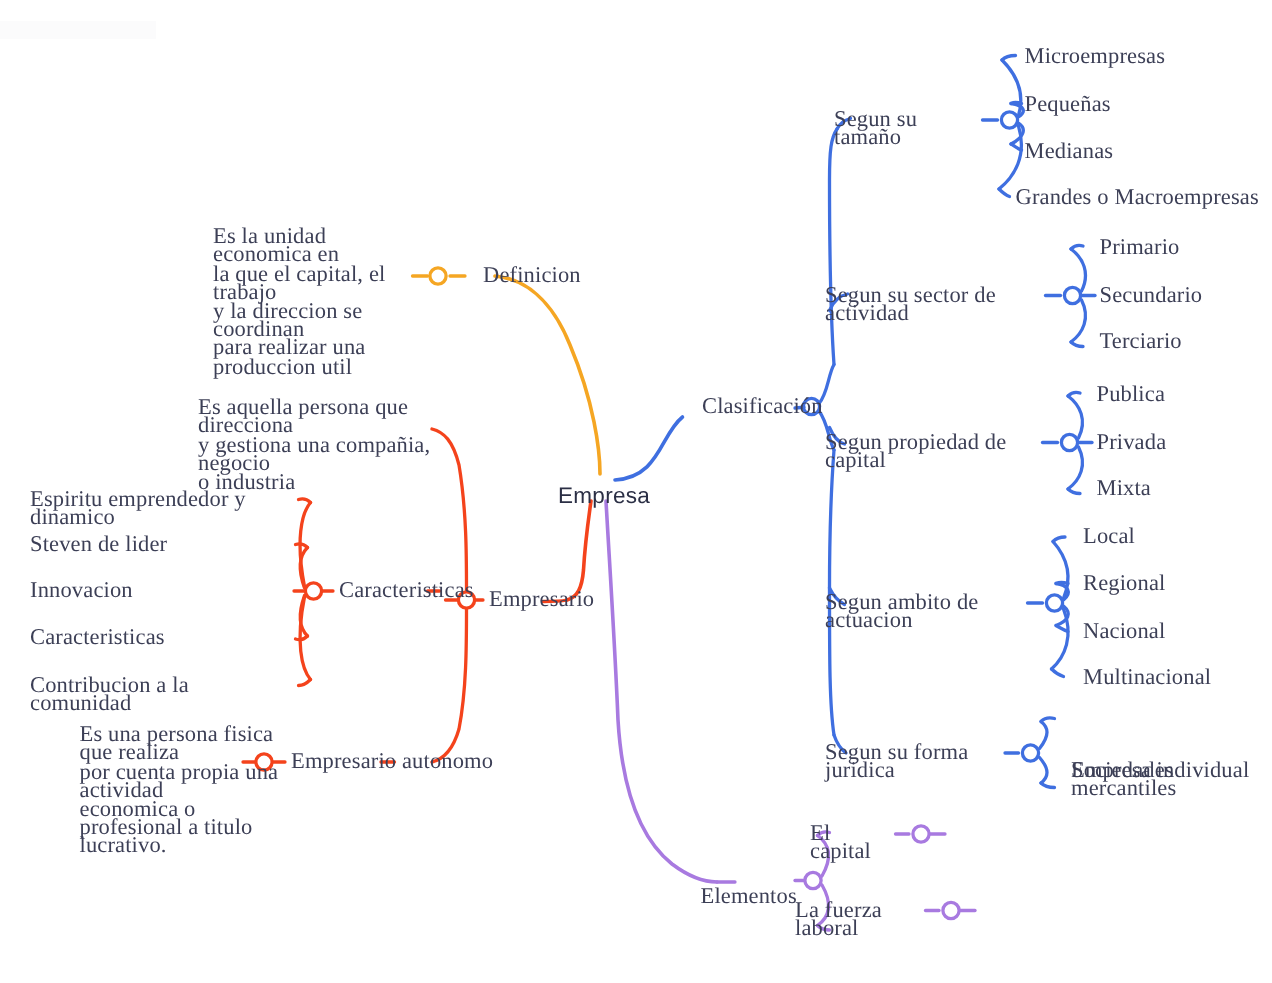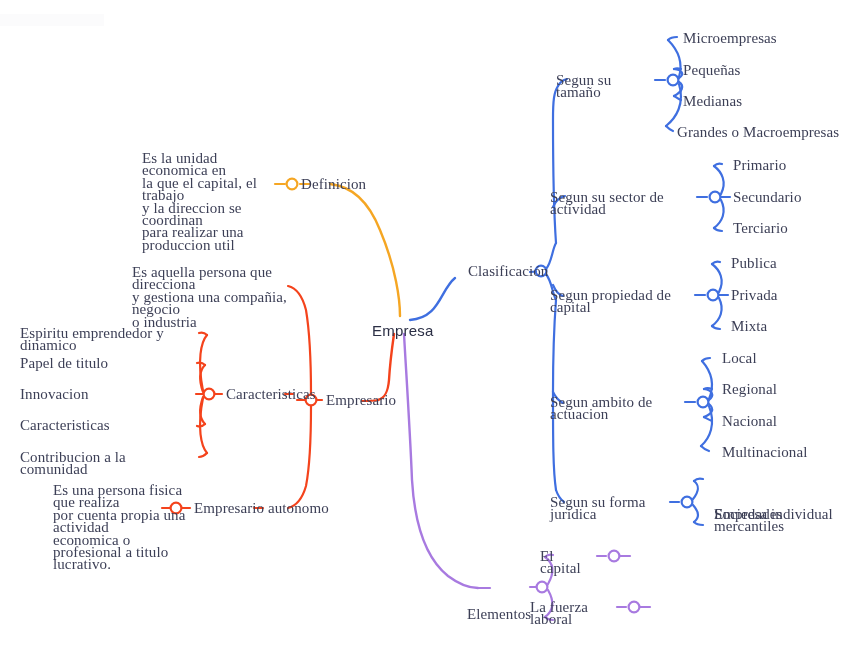--- a/index.html
+++ b/index.html
@@ -178,36 +178,36 @@
     <circle cx="614" cy="556" r="5.4" stroke="#a87ae0" stroke-width="2.2" fill="#ffffff"></circle>
     <path d="M 620 556 L 630 556" stroke="#a87ae0" stroke-width="2.2" fill="none" stroke-linecap="round"></path>
 
     <path d="M 617 607 L 626 607" stroke="#a87ae0" stroke-width="2.2" fill="none" stroke-linecap="round"></path>
     <circle cx="634" cy="607" r="5.4" stroke="#a87ae0" stroke-width="2.2" fill="#ffffff"></circle>
     <path d="M 640 607 L 650 607" stroke="#a87ae0" stroke-width="2.2" fill="none" stroke-linecap="round"></path>
   </svg>
 
   <div class="root-label" style="left:372px; top:322px;">Empresa</div>
 
-  <div class="lbl l" style="left:301px; top:178px;">Definicion</div>
+  <div class="lbl l" style="left:322px; top:178px;">Definicion</div>
   <div class="lbl l" style="left:142px; top:152px; width:130px;">Es la unidad economica en
 la que el capital, el trabajo
 y la direccion se coordinan
 para realizar una
 produccion util</div>
 
   <div class="lbl l" style="left:326px; top:394px;">Empresario</div>
   <div class="lbl l" style="left:132px; top:266px; width:158px;">Es aquella persona que direcciona
 y gestiona una compañia, negocio
 o industria</div>
 
   <div class="lbl l" style="left:226px; top:388px;">Caracteristicas</div>
 
   <div class="lbl r" style="left:20px; top:327px; width:172px;">Espiritu emprendedor y dinamico</div>
-  <div class="lbl r" style="left:20px; top:357px; width:172px;">Papel de titulo</div>
+  <div class="lbl r" style="left:20px; top:357px; width:172px;">Steven de lider</div>
   <div class="lbl r" style="left:20px; top:388px; width:172px;">Innovacion</div>
   <div class="lbl r" style="left:20px; top:419px; width:172px;">Caracteristicas</div>
   <div class="lbl r" style="left:20px; top:451px; width:172px;">Contribucion a la comunidad</div>
 
   <div class="lbl l" style="left:194px; top:502px;">Empresario autonomo</div>
   <div class="lbl l" style="left:10px; top:484px; width:148px;margin-left:43px;">Es una persona fisica que realiza
 por cuenta propia una actividad
 economica o profesional a titulo
 lucrativo.</div>
 
@@ -232,20 +232,20 @@
   <div class="lbl r" style="left:550px; top:396px; width:132px;">Segun ambito de actuacion</div>
   <div class="lbl l" style="left:722px; top:352px;">Local</div>
   <div class="lbl l" style="left:722px; top:383px;">Regional</div>
   <div class="lbl l" style="left:722px; top:415px;">Nacional</div>
   <div class="lbl l" style="left:722px; top:446px;">Multinacional</div>
 
   <div class="lbl r" style="left:550px; top:496px; width:118px;">Segun su forma juridica</div>
   <div class="lbl l" style="left:714px; top:473px;margin-top:35px;">Empresa individual</div>
   <div class="lbl l" style="left:714px; top:508px;">Sociedades mercantiles</div>
 
-  <div class="lbl l" style="left:467px; top:608px;">Elementos</div>
+  <div class="lbl l" style="left:467px; top:592px;">Elementos</div>
 
   <div class="lbl r" style="left:540px; top:550px; width:54px;">El capital</div>
 
   <div class="lbl r" style="left:530px; top:601px; width:84px;">La fuerza laboral</div>
 
 
 </div>
 
 </body></html>

